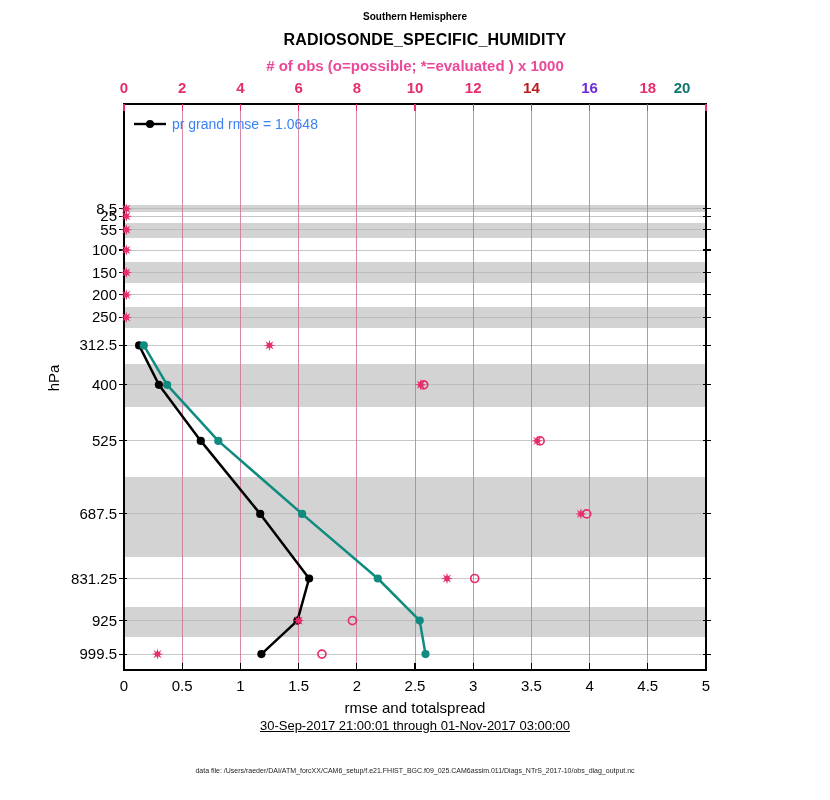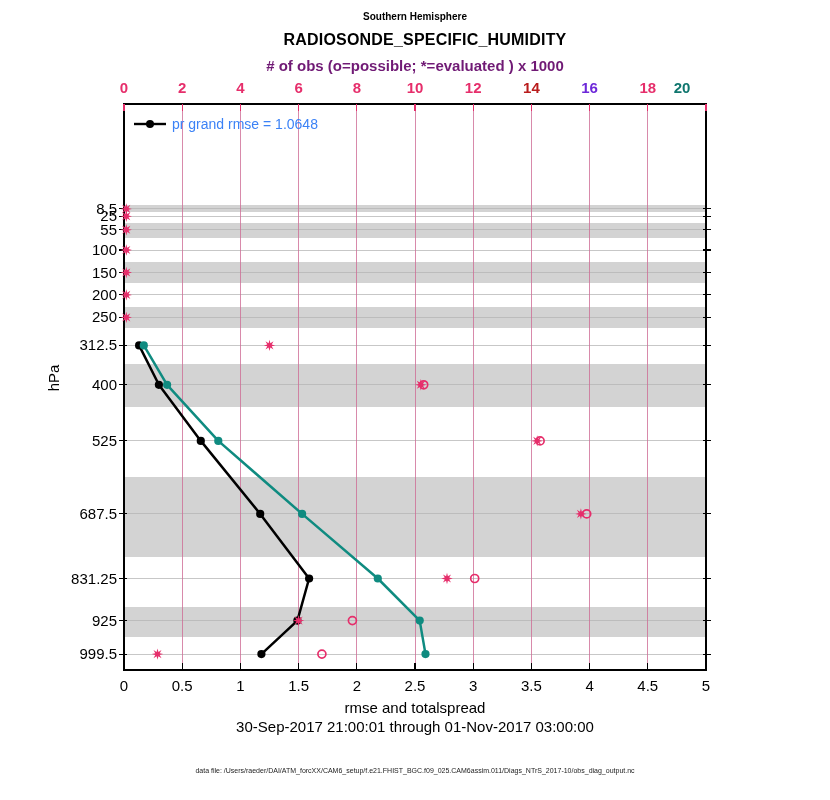--- a/index.html
+++ b/index.html
@@ -10,36 +10,36 @@
   #title-line1{top:11px;font-size:10px;font-weight:bold;}
   #title-line2{top:31px;font-size:16px;font-weight:bold;letter-spacing:.2px;padding-left:20px;}
   #obs-axis-title{top:57px;font-size:15px;font-weight:bold;}
   #top-ticks .tick, #bottom-ticks .tick{position:absolute;width:44px;text-align:center;font-size:15px;}
   #top-ticks{top:79px;height:16px;font-weight:bold;}
   #bottom-ticks{top:677px;height:16px;}
   #left-ticks .tick{position:absolute;width:90px;text-align:right;font-size:15px;height:16px;line-height:16px;}
   #y-axis-title{left:35px;top:368px;width:40px;height:20px;font-size:15px;text-align:center;
                 transform:rotate(-90deg);}
   #x-axis-title{top:699px;font-size:15px;}
-  #date-range{top:718px;font-size:15px;}
+  #date-range{top:718px;font-size:13px;text-decoration:underline;}
   #data-file{top:767px;font-size:7px;color:#222;}
   #plot-svg{left:0;top:0;}
   #legend{left:133px;top:114px;}
   .lrow{display:flex;align-items:center;height:19px;}
   .lsamp{width:34px;height:16px;margin-right:5px;flex:0 0 auto;}
   .ltext{font-size:14px;white-space:nowrap;}
 </style>
 </head>
 <body>
 
 <div id="stage">
 
   <div class="abs ctr" id="title-line1">Southern Hemisphere</div>
   <div class="abs ctr" id="title-line2">RADIOSONDE_SPECIFIC_HUMIDITY</div>
-  <div class="abs ctr" id="obs-axis-title" style="color: #701a75;"># of obs (o=possible; *=evaluated ) x 1000</div>
+  <div class="abs ctr" id="obs-axis-title" style="color: #ec4899;"># of obs (o=possible; *=evaluated ) x 1000</div>
 
   <div class="abs" id="top-ticks">
       <div class="tick" style="left: 102px; color: rgb(230, 46, 107);">0</div>
       <div class="tick" style="left: 160.2px; color: rgb(230, 46, 107);">2</div>
       <div class="tick" style="left: 218.4px; color: rgb(230, 46, 107);">4</div>
       <div class="tick" style="left: 276.6px; color: rgb(230, 46, 107);">6</div>
       <div class="tick" style="left: 334.8px; color: rgb(230, 46, 107);">8</div>
       <div class="tick" style="left: 393px; color: rgb(230, 46, 107);">10</div>
       <div class="tick" style="left: 451.2px; color: rgb(230, 46, 107);">12</div>
       <div class="tick" style="left: 509.4px; color: #b91c1c;">14</div>

